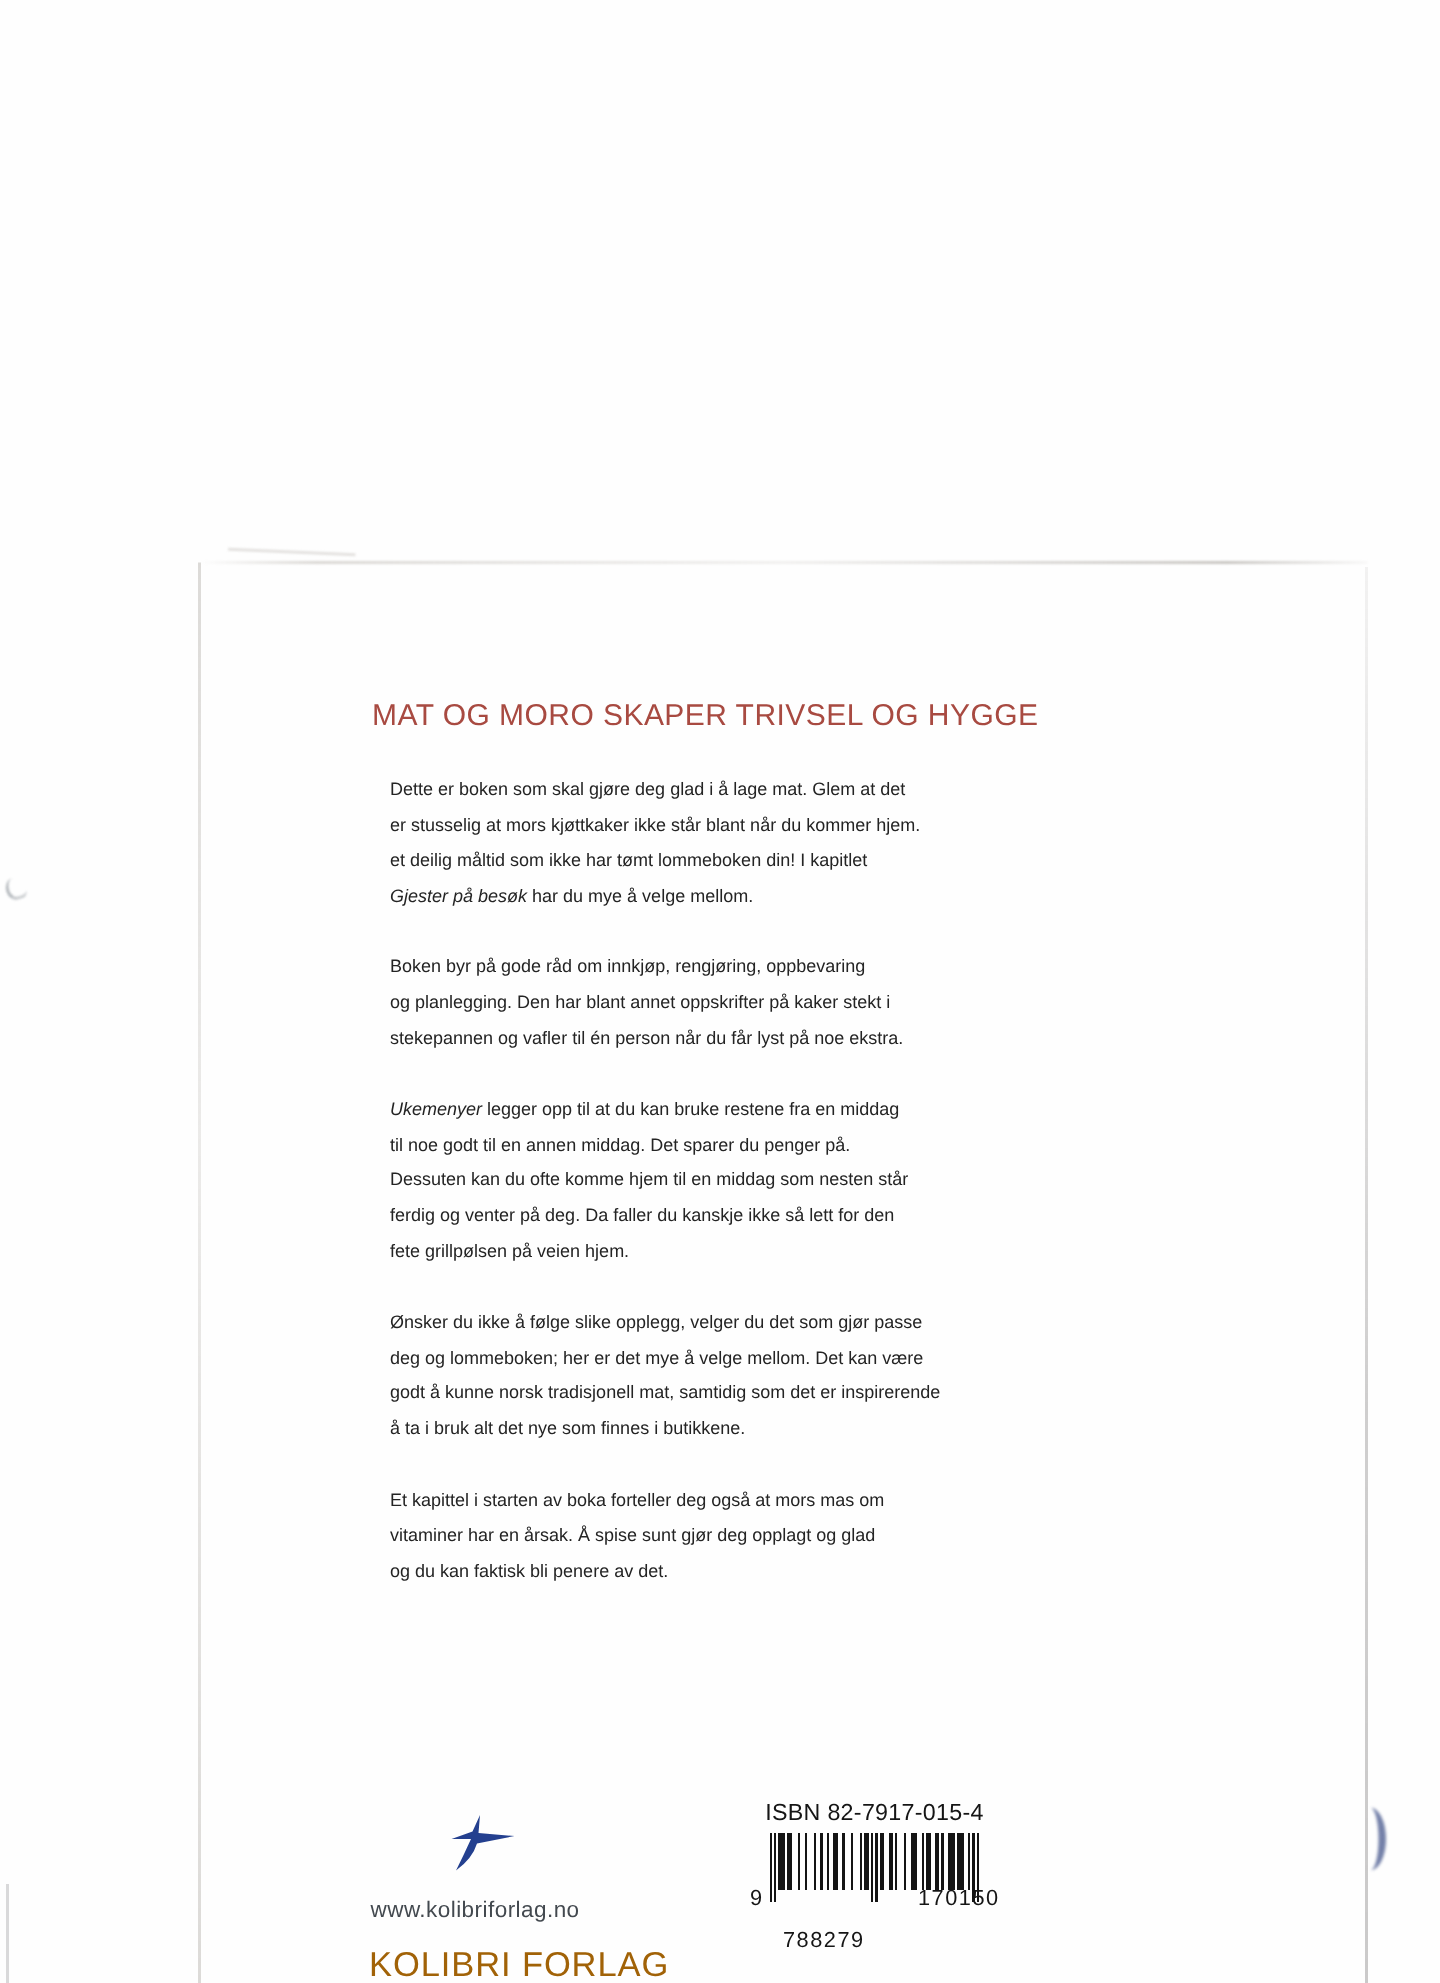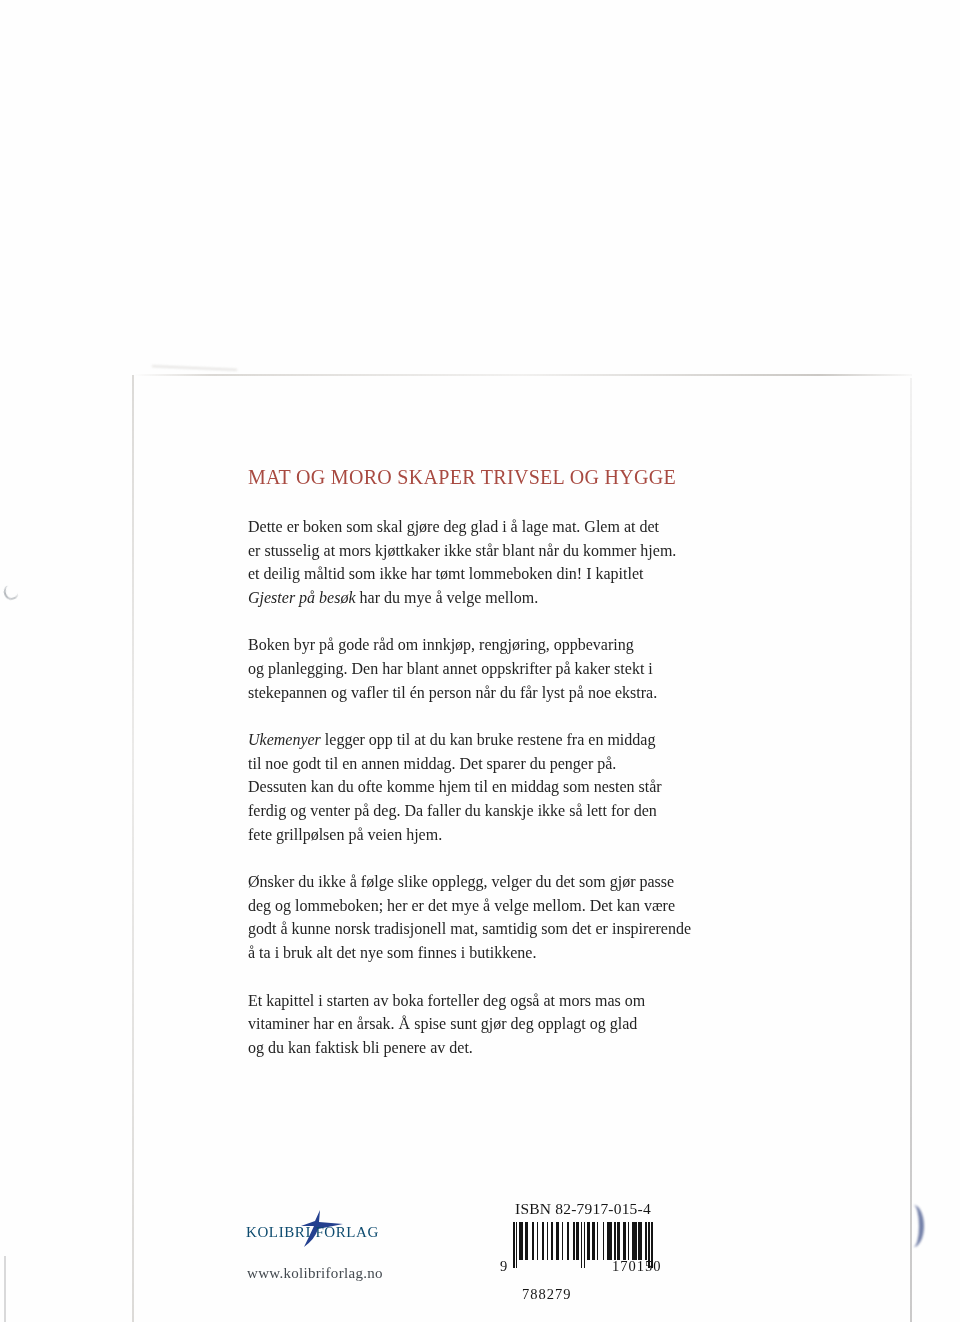--- a/index.html
+++ b/index.html
@@ -1,32 +1,32 @@
 <!DOCTYPE html>
 <html><head>
 <meta charset="utf-8">
 <style>
   html,body{margin:0;padding:0;background:#ffffff;}
   .scan{position:relative;width:960px;height:1322px;background:#fefefe;overflow:hidden;
-        font-family:Liberation Serif, serif;}
+        font-family:Liberation Sans, sans-serif;}
 
   
   .heading{position:absolute;left:248px;top:466px;font-size:20px;letter-spacing:.3px;
            color:#a84a41;white-space:pre;}
 
   
-  .body-text{position:absolute;left:248px;top:515px;font-size:16px;line-height:23.6px;
+  .body-text{position:absolute;left:260px;top:515px;font-size:12px;line-height:23.6px;
              color:#242424;}
   .para{margin:0 0 24px 0;}
   .line{white-space:pre;}
   .it{font-style:italic;}
 
   
   .pub-logo{position:absolute;left:296px;top:1209px;width:50px;height:40px;}
-  .pub-name{position:absolute;left:246px;top:1224px;font-size:15px;letter-spacing:.6px;color:#0c4a6e;white-space:pre;}
+  .pub-name{position:absolute;left:246px;top:1296px;font-size:23px;letter-spacing:.6px;color:#a16207;white-space:pre;}
   .pub-url{position:absolute;left:247px;top:1265px;font-size:15px;letter-spacing:.3px;color:#43494f;white-space:pre;}
 
   
   .isbn-label{position:absolute;left:498px;top:1200px;width:170px;text-align:center;
               font-size:15.5px;letter-spacing:.2px;color:#151515;white-space:pre;}
   .bars{position:absolute;left:513px;top:1222px;fill:#141414;shape-rendering:crispEdges;}
   .bc-digits{position:absolute;left:500px;top:1258px;width:170px;height:20px;
              font-size:14.5px;color:#151515;}
   .bc-digits span{position:absolute;top:0;}
   .d9{left:0;}

